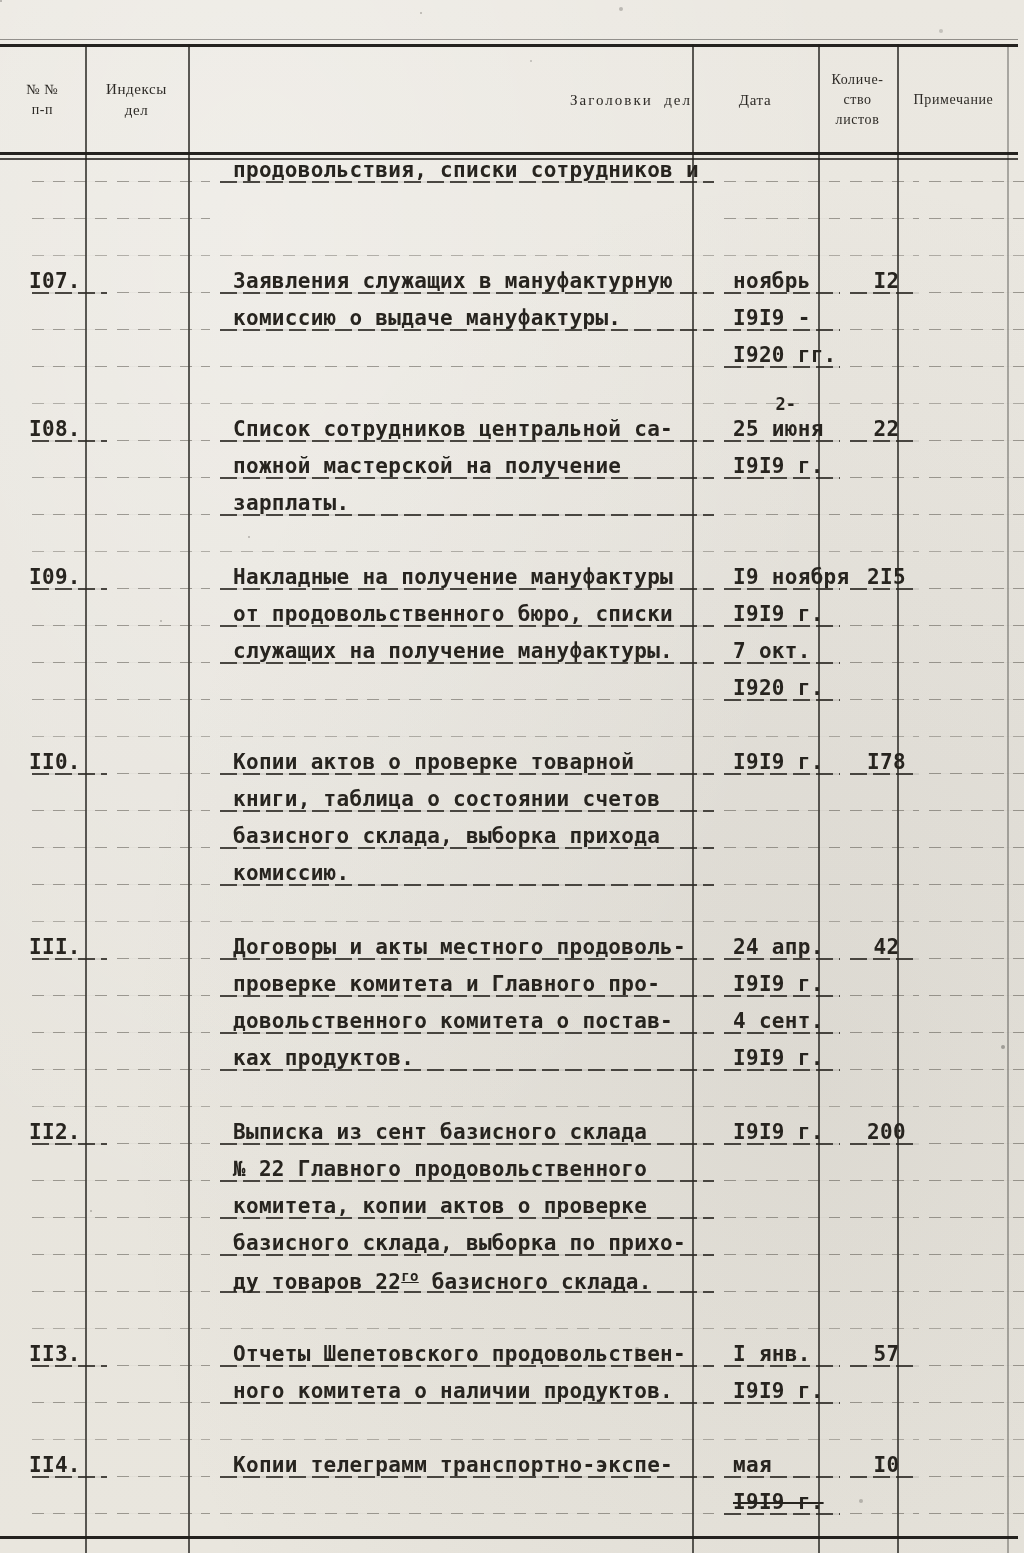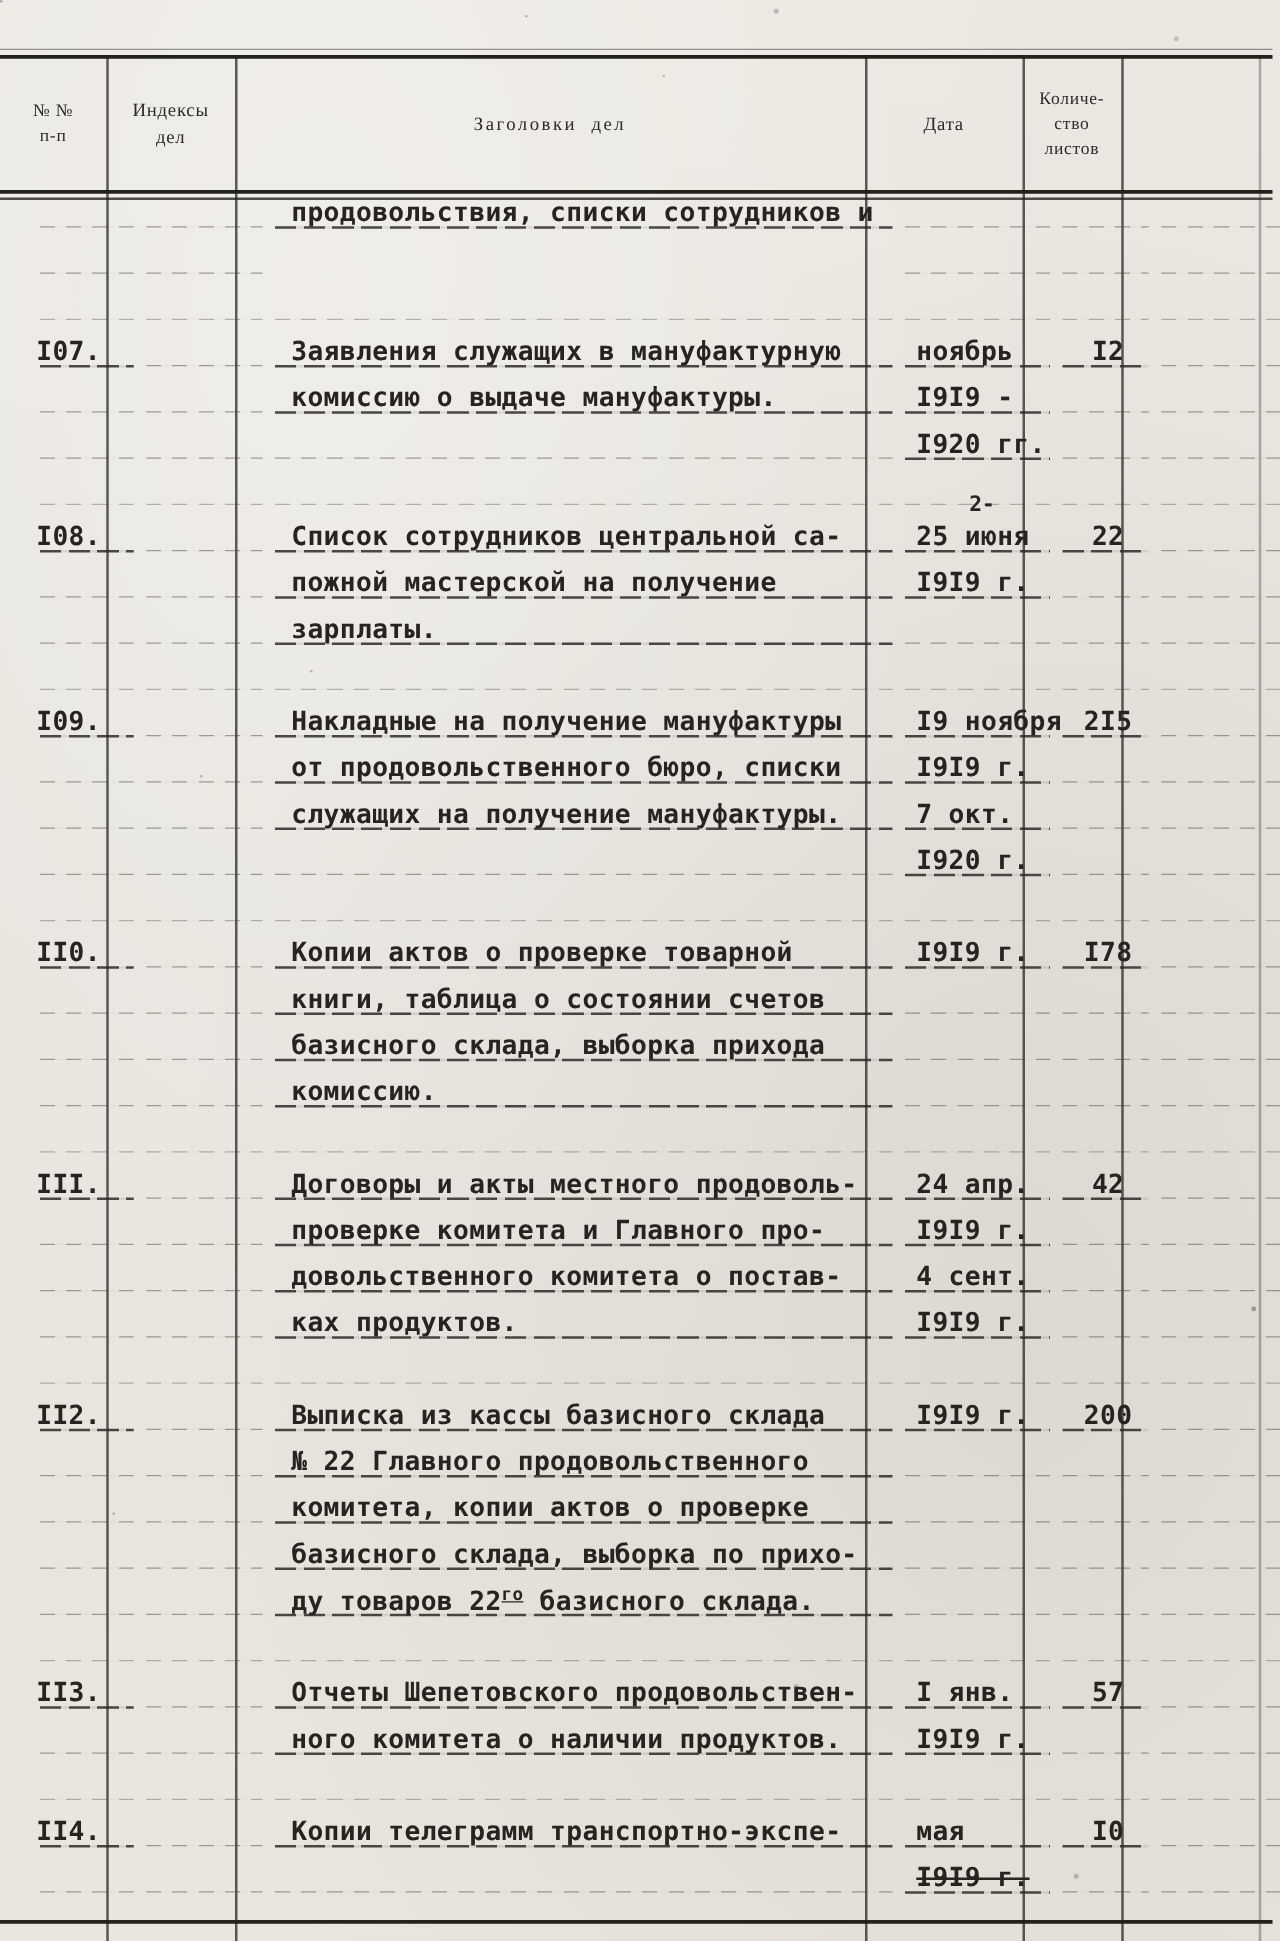--- a/index.html
+++ b/index.html
@@ -50,21 +50,21 @@
     position:absolute; top:48px; left:0; width:1010px; height:104px;
     display:grid; grid-template-columns:85px 103px 504px 126px 79px 113px;
   }
   .hcell {
     display:flex; flex-direction:column; justify-content:center; align-items:center;
     gap:4px;
     font-family:"Liberation Serif", serif;
     font-size:15px; color:#2d2a26; letter-spacing:0.6px; white-space:pre;
   }
   .hcell.small { font-size:14px; }
-  .h-title { letter-spacing:2px; }
+  .h-title { letter-spacing:2px;align-items:flex-end; }
 
   
   #tbody { position:absolute; top:150px; left:0; width:1024px;margin-left:29px; }
   .entry { display:grid; grid-template-columns:85px 103px 504px 126px 79px 127px; }
   .cell { position:relative; }
   .line {
     position:relative; height:37px; padding-top:8px;
     font-size:21px; font-weight:bold; color:#27241f;
     letter-spacing:0.3px; white-space:pre; overflow:visible;
   }
@@ -123,20 +123,23 @@
     <div>Заголовки  дел</div>
   </div>
   <div class="hcell">
     <div>Дата</div>
   </div>
   <div class="hcell small">
     <div>Количе-</div>
     <div>ство</div>
     <div>листов</div>
   </div>
+  <div class="hcell small">
+    <div>Примечание</div>
+  </div>
 </div>
 
 <div id="tbody">
     <div class="entry">
       <div class="cell c-num">
         <div class="line blank"></div>
         <div class="line blank"></div>
       </div>
       <div class="cell c-index">
         <div class="line blank"></div>
@@ -466,21 +469,21 @@
         <div class="line blank"></div>
       </div>
       <div class="cell c-index">
         <div class="line blank"></div>
         <div class="line blank"></div>
         <div class="line blank"></div>
         <div class="line blank"></div>
         <div class="line blank"></div>
       </div>
       <div class="cell c-title">
-        <div class="line">Выписка из кассы базисного склада</div>
+        <div class="line">Выписка из сент базисного склада</div>
         <div class="line">№ 22 Главного продовольственного</div>
         <div class="line">комитета, копии актов о проверке</div>
         <div class="line">базисного склада, выборка по прихо-</div>
         <div class="line">ду товаров 22<span class="sup">го</span> базисного склада.</div>
       </div>
       <div class="cell c-date">
         <div class="line">I9I9 г.</div>
         <div class="line blank"></div>
         <div class="line blank"></div>
         <div class="line blank"></div>

